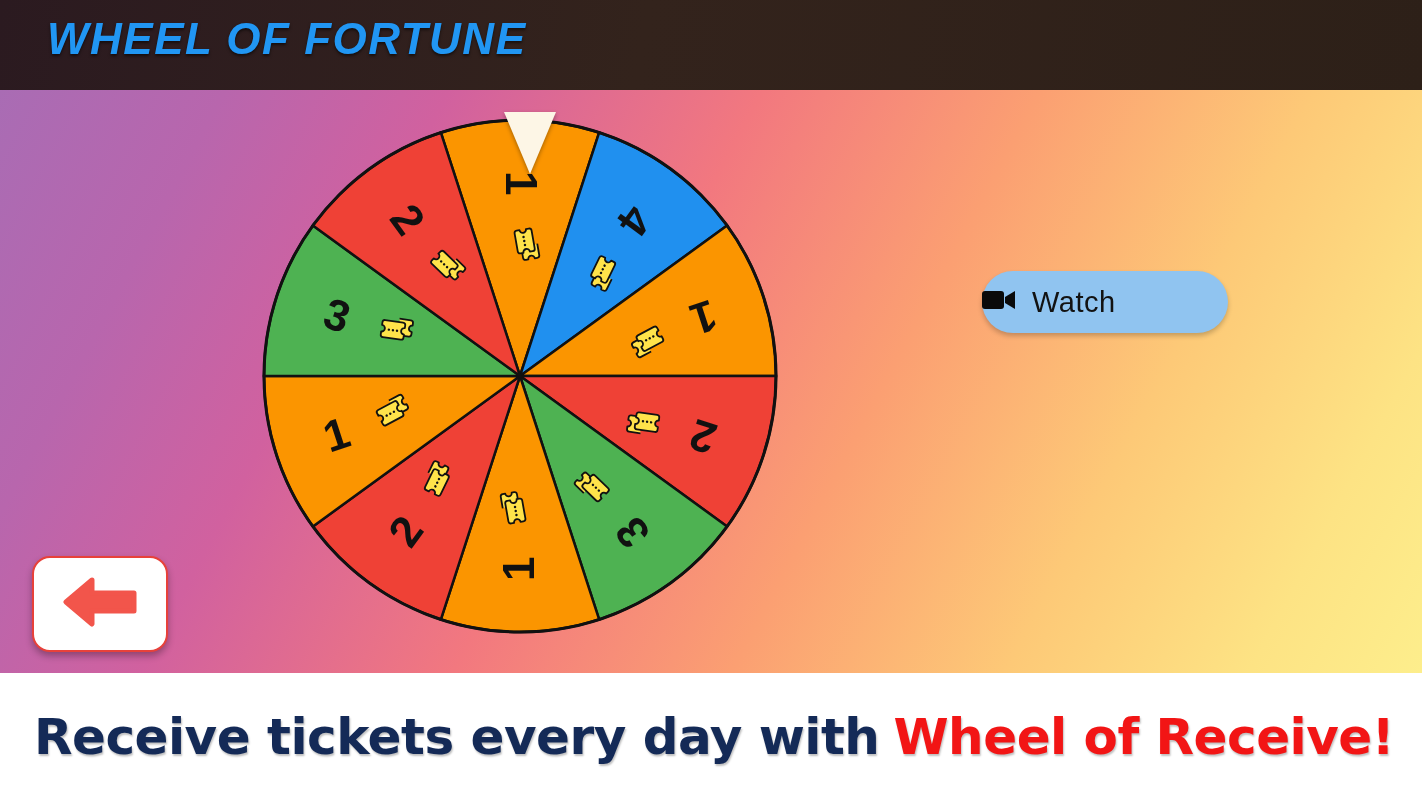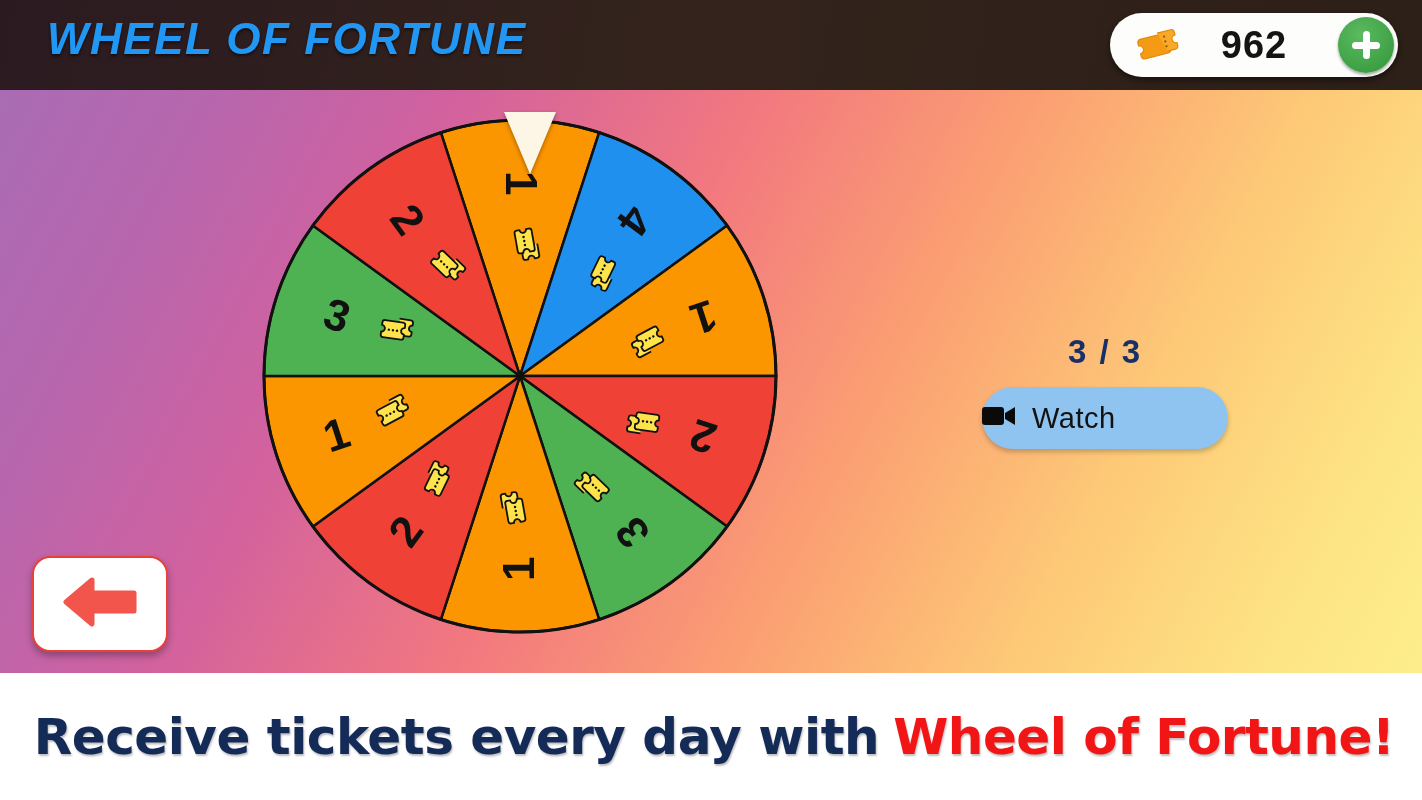--- a/index.html
+++ b/index.html
@@ -137,38 +137,20 @@
   .banner-b{color:#f21515;margin-left:14px;}
 </style>
 </head>
 <body>
 
 <div id="app">
 
   <div class="topbar">
     <div class="app-title">WHEEL OF FORTUNE</div>
 
-    <div class="counter">
-      <span class="counter-ticket">
-        <svg width="46" height="34" viewBox="0 0 46 34">
-          <g transform="rotate(-14 23 17)">
-            <path d="M6 7 h24 a3 3 0 0 1 3 3 v3 a4 4 0 0 0 0 8 v3 a3 3 0 0 1 -3 3 h-24 a3 3 0 0 1 -3 -3 v-3 a4 4 0 0 0 0 -8 v-3 a3 3 0 0 1 3 -3 z" fill="#f59a14" stroke="#e08b0a" stroke-width="1.2"></path>
-            <path d="M24 5 h14 a3 3 0 0 1 3 3 v3 a4 4 0 0 0 0 8 v3 a3 3 0 0 1 -3 3 h-8" fill="#f9a92a" stroke="#e08b0a" stroke-width="1.2"></path>
-            <circle cx="30" cy="10" r="1.1" fill="#8a5a06"></circle>
-            <circle cx="30" cy="15" r="1.1" fill="#8a5a06"></circle>
-            <circle cx="30" cy="20" r="1.1" fill="#8a5a06"></circle>
-          </g>
-        </svg>
-      </span>
-      <span class="counter-value">962</span>
-      <span class="plus-btn">
-        <span class="bar-h"></span>
-        <span class="bar-v"></span>
-      </span>
-    </div>
   </div>
 
   <div class="stage">
 
     <div class="wheel-wrap">
       <svg class="wheel-svg" viewBox="0 0 516 516">
         <g id="wheel-segments">
             <path d="M 258 258 L 178.89 14.53 A 256 256 0 0 1 337.11 14.53 Z" fill="#fb9500" stroke="#111" stroke-width="2.5"></path>
             <g transform="translate(258.00 99.28) rotate(90)">
               <text class="seg-num" x="-34" y="14" text-anchor="middle">1</text>
@@ -279,21 +261,20 @@
                 <circle cx="19" cy="17" r="1.5" fill="#111"></circle>
               </g>
             </g>
           </g>
         <circle cx="258" cy="258" r="256" fill="none" stroke="#111" stroke-width="3"></circle>
       </svg>
       <div class="pointer"></div>
     </div>
 
     <div class="panel">
-      <div class="spin-count">3 / 3</div>
       <div class="watch-btn">
         <span class="cam-icon">
           <svg width="34" height="24" viewBox="0 0 34 24">
             <rect x="0" y="3" width="22" height="18" rx="3" fill="#0a0a0a"></rect>
             <path d="M23 9 L33 3 L33 21 L23 15 Z" fill="#0a0a0a"></path>
           </svg>
         </span>
         <span class="watch-label">Watch</span>
       </div>
     </div>
@@ -303,16 +284,16 @@
         <svg width="76" height="50" viewBox="0 0 76 50">
           <path d="M30 3 L4 25 L30 47 L30 34 L72 34 L72 16 L30 16 Z" fill="#f2554b" stroke="#f2554b" stroke-width="5" stroke-linejoin="round"></path>
         </svg>
       </span>
     </div>
 
   </div>
 
   <div class="banner">
     <span class="banner-text banner-a">Receive tickets every day with</span>
-    <span class="banner-text banner-b">Wheel of Fortune!</span>
+    <span class="banner-text banner-b">Wheel of Receive!</span>
   </div>
 
 </div>
 
 </body></html>

